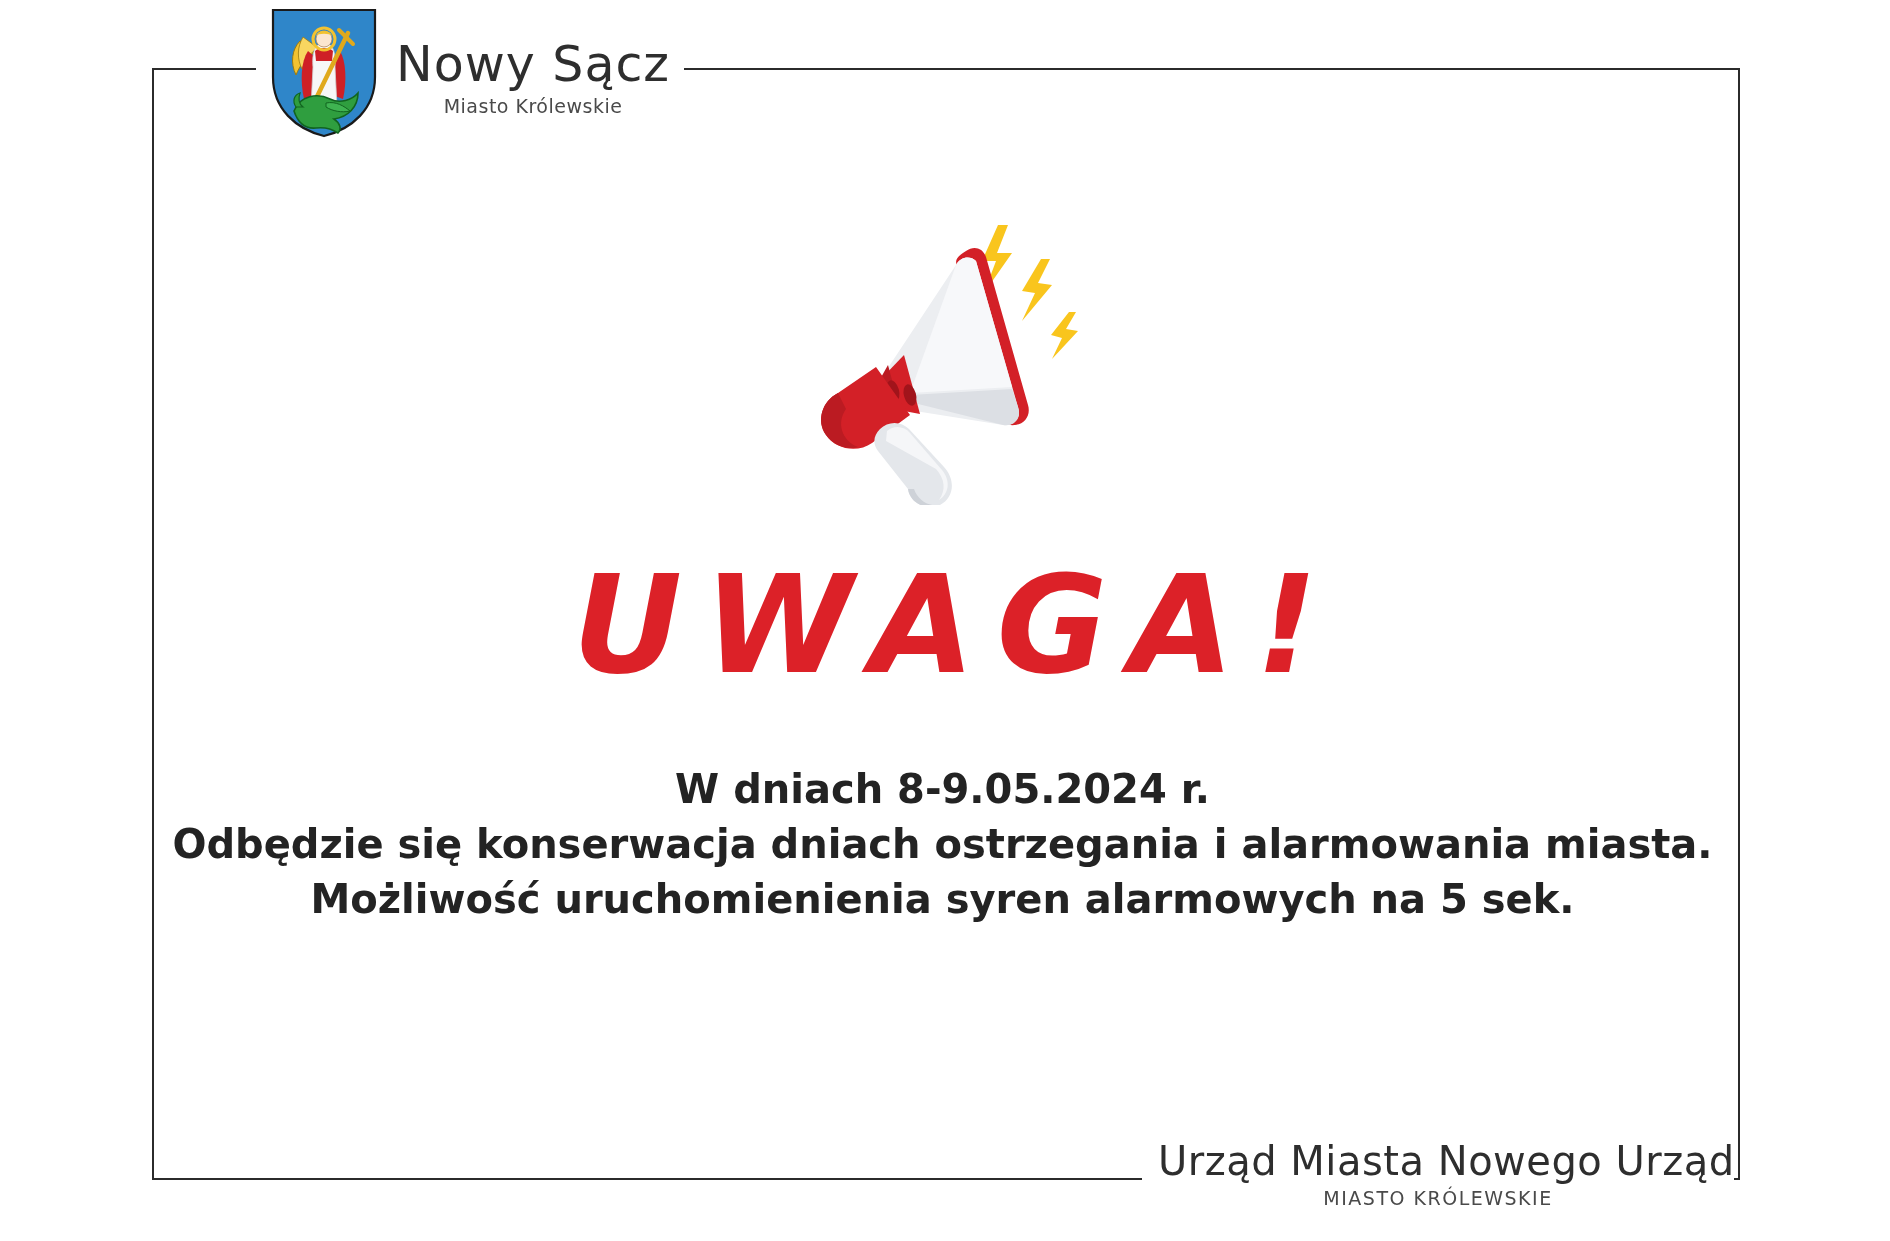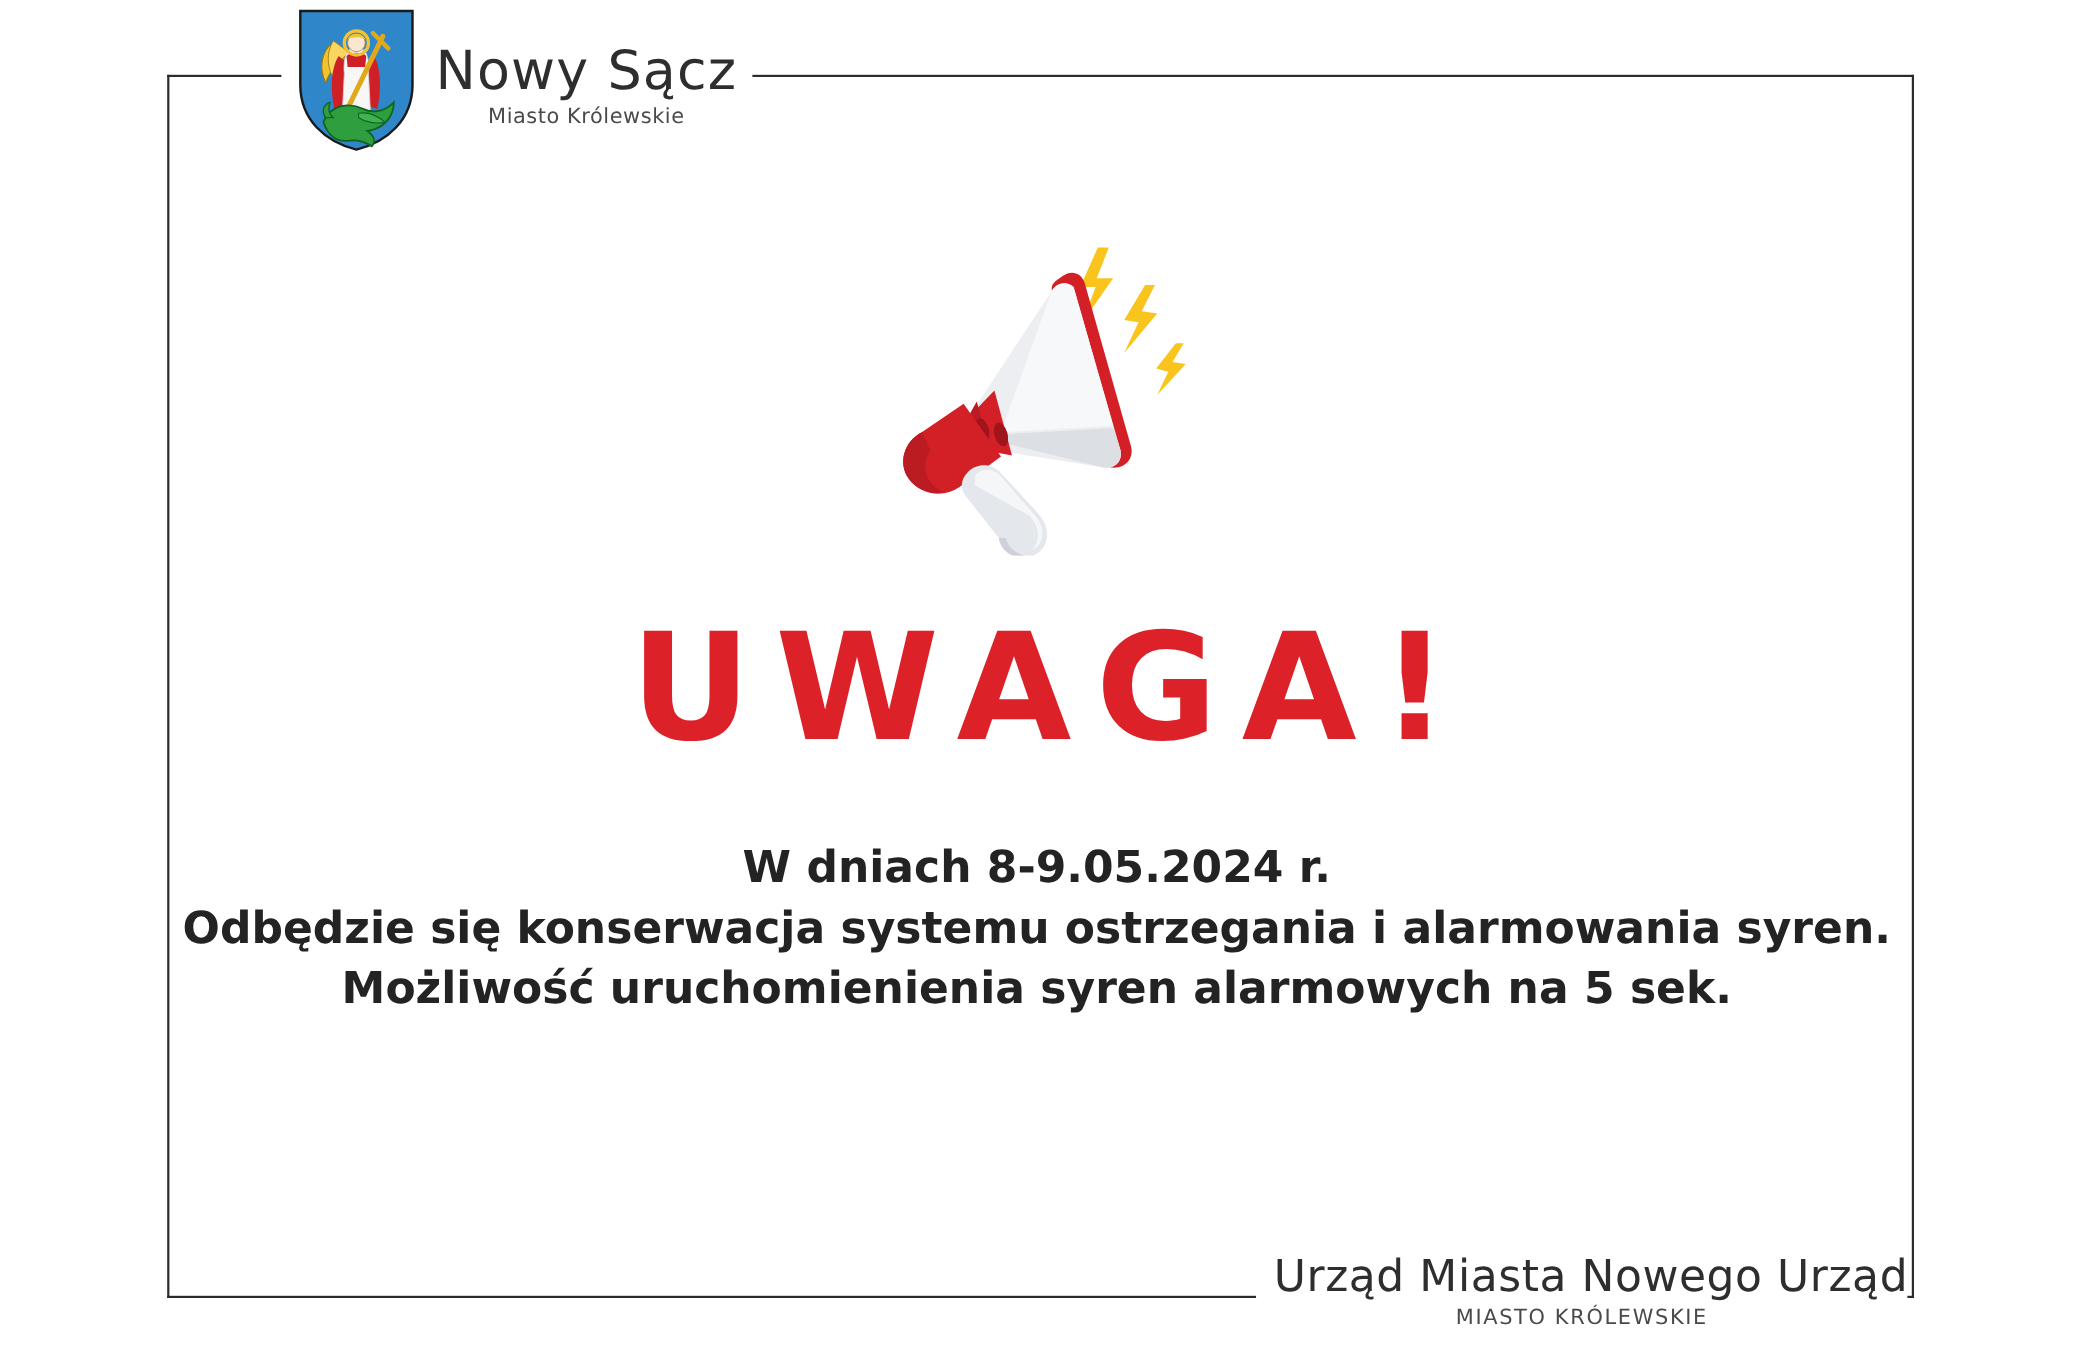--- a/index.html
+++ b/index.html
@@ -78,20 +78,21 @@
     left:0; top:555px;
     width:1890px;
     text-align:center;
     font-family:"DejaVu Sans", sans-serif;
     font-size:135px;
     font-weight:bold;
     color:#dc2128;
     letter-spacing:22px;
     line-height:1.05;
     text-indent:22px;
+    font-style:italic;
   }
 
   
   .body-copy{
     position:absolute;
     left:0; top:762px;
     width:1885px;
     text-align:center;
     font-family:"DejaVu Sans", sans-serif;
     color:#232323;
@@ -213,21 +214,21 @@
       <path d="M127 216 C134 210 144 211 150 218 L182 255
                C191 266 189 279 179 285 C186 275 185 264 176 254 L126 226 Z" fill="#f5f6f8"></path>
       <path d="M148 274 C150 288 166 296 180 290 C170 292 158 286 154 274 Z" fill="#ced2d8"></path>
     </svg>
   </div>
 
   <div class="headline">UWAGA!</div>
 
   <div class="body-copy">
     <span class="line">W dniach 8-9.05.2024 r.</span>
-    <span class="line">Odbędzie się konserwacja systemu ostrzegania i alarmowania syren.</span>
+    <span class="line">Odbędzie się konserwacja dniach ostrzegania i alarmowania miasta.</span>
     <span class="line">Możliwość uruchomienienia syren alarmowych na 5 sek.</span>
   </div>
 
   <div class="signature">
     <div class="sig-title">Urząd Miasta Nowego Urząd</div>
     <div class="sig-sub">MIASTO KRÓLEWSKIE</div>
   </div>
 
 </div>
 

